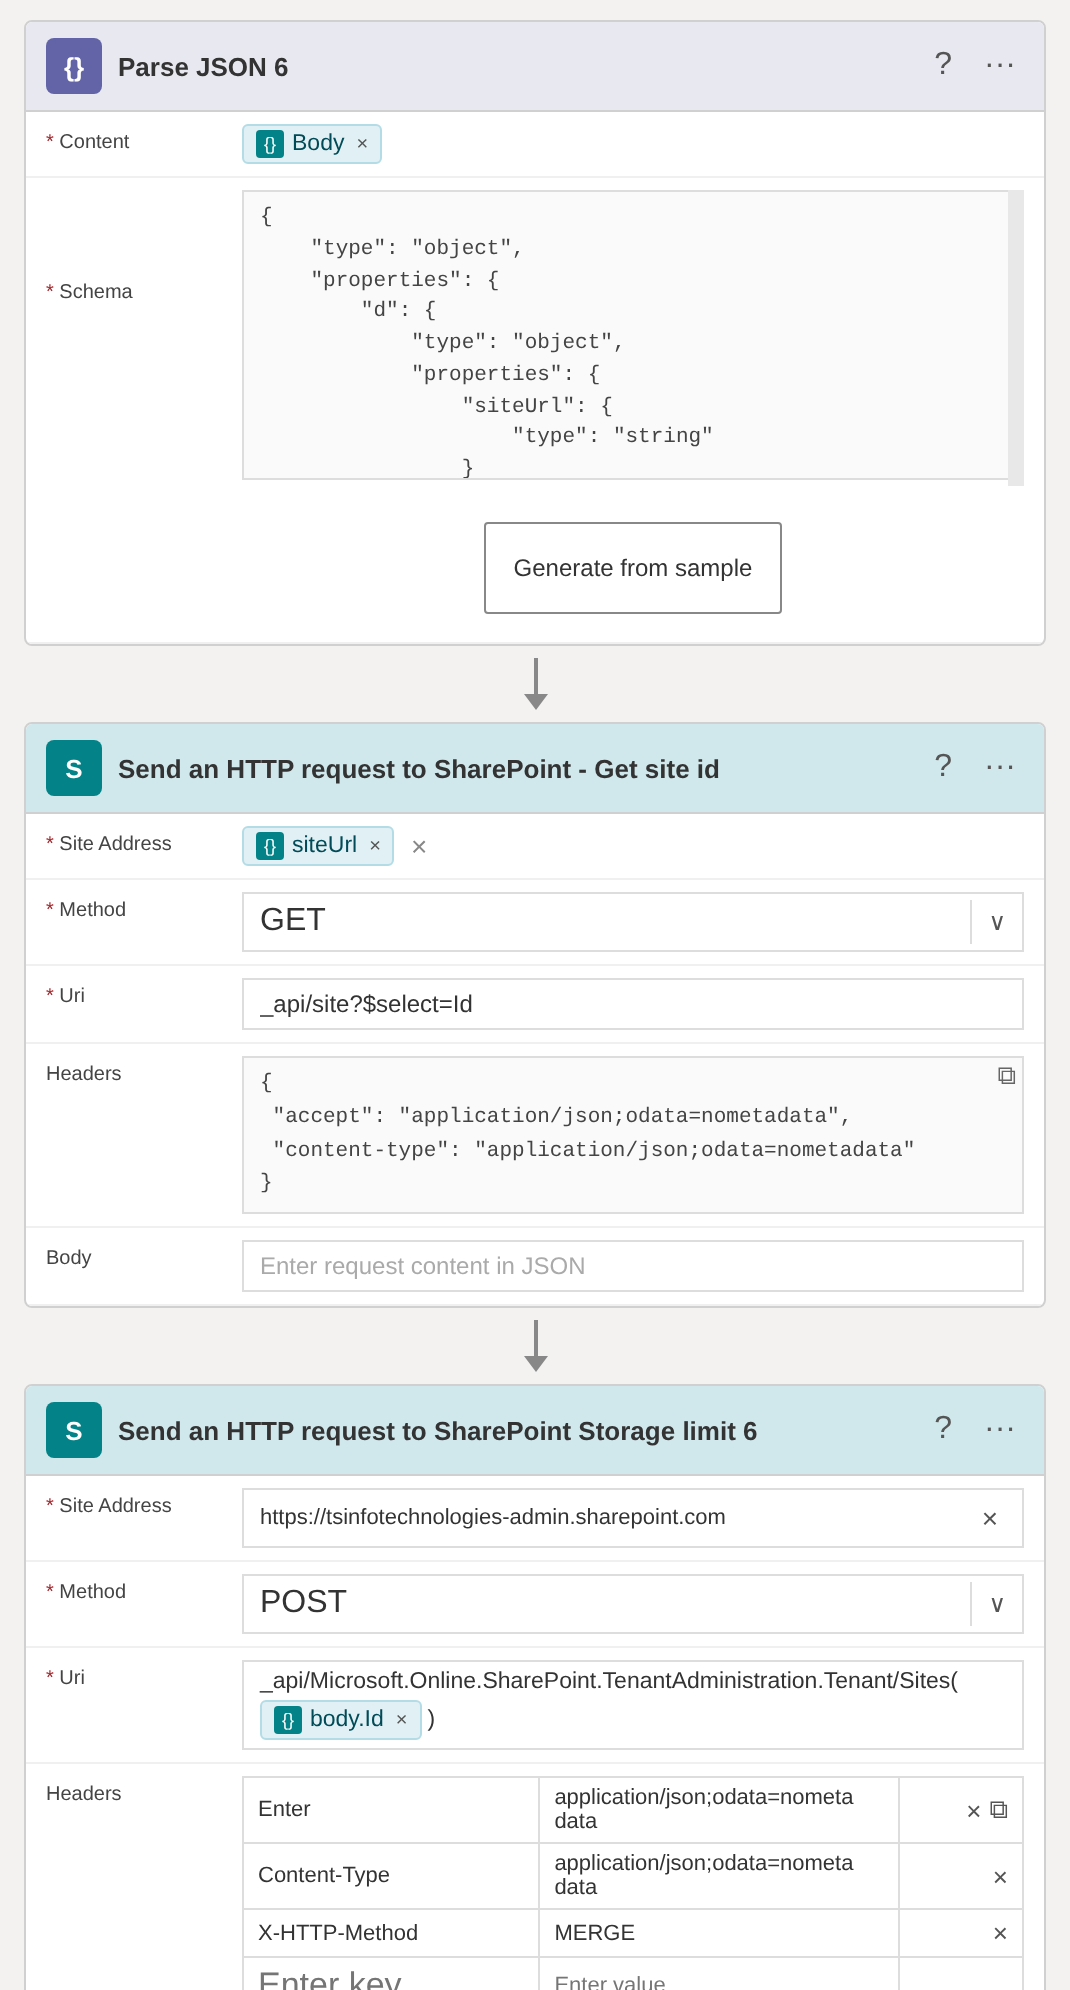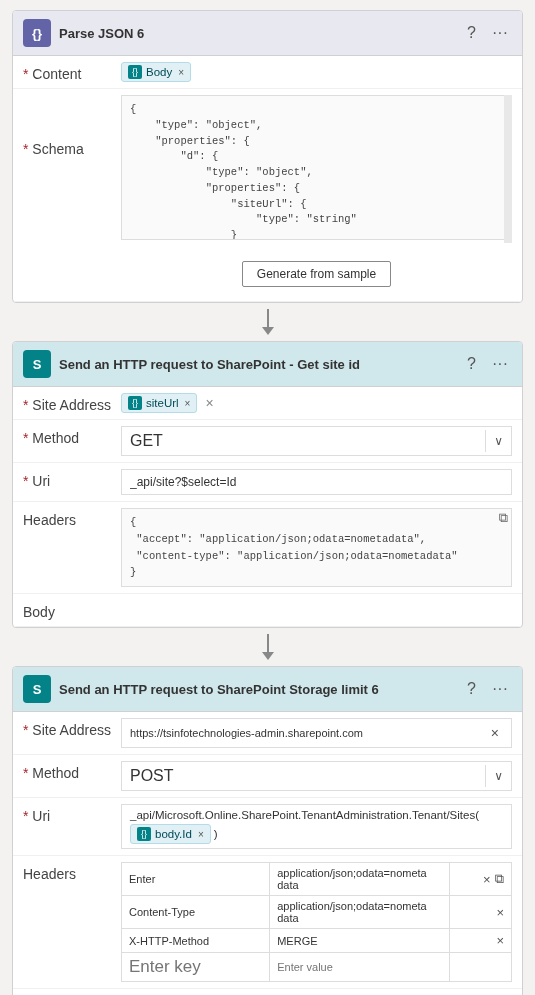--- a/index.html
+++ b/index.html
@@ -75,21 +75,21 @@
       display: flex;
       align-items: flex-start;
       border-bottom: 1px solid #f0f0f0;
       padding: 6px 10px;
       gap: 8px;
       min-height: 32px;
     }
     .field-label {
       width: 90px;
       flex-shrink: 0;
-      font-size: 14px;
+      font-size: 10px;
       color: #444;
       padding-top: 4px;
     }
     .field-label .required { color: #a4262c; }
     .field-value {
       flex: 1;
       display: flex;
       align-items: flex-start;
       flex-wrap: wrap;
       gap: 4px;
@@ -147,21 +147,21 @@
       bottom: 0;
       width: 8px;
       background: #e8e8e8;
     }
 
     
     .gen-btn {
       display: inline-block;
       border: 1px solid #888;
       background: #fff;
-      padding: 5px 14px;
+      padding: 15px 14px;
       font-size: 12px;
       cursor: pointer;
       color: #333;
       border-radius: 2px;
       margin: 4px 0 2px 0;
     }
 
     
     .input-field {
       width: 100%;
@@ -401,20 +401,23 @@
             <div>&nbsp;"accept": "application/json;odata=nometadata",</div>
             <div>&nbsp;"content-type": "application/json;odata=nometadata"</div>
             <div>}</div>
           </div>
           <button class="icon-btn copy-icon" style="position:absolute; right:0; top:0;">⧉</button>
         </div>
       </div>
 
       <div class="field-row">
         <div class="field-label">Body</div>
+        <div class="field-value">
+          <input class="input-field" type="text" placeholder="Enter request content in JSON" style="">
+        </div>
       </div>
     </div>
   </div>
 
   <div class="connector-arrow">
     <div class="arrow-line"></div>
     <div class="arrow-head"></div>
   </div>
 
   <div class="card">

